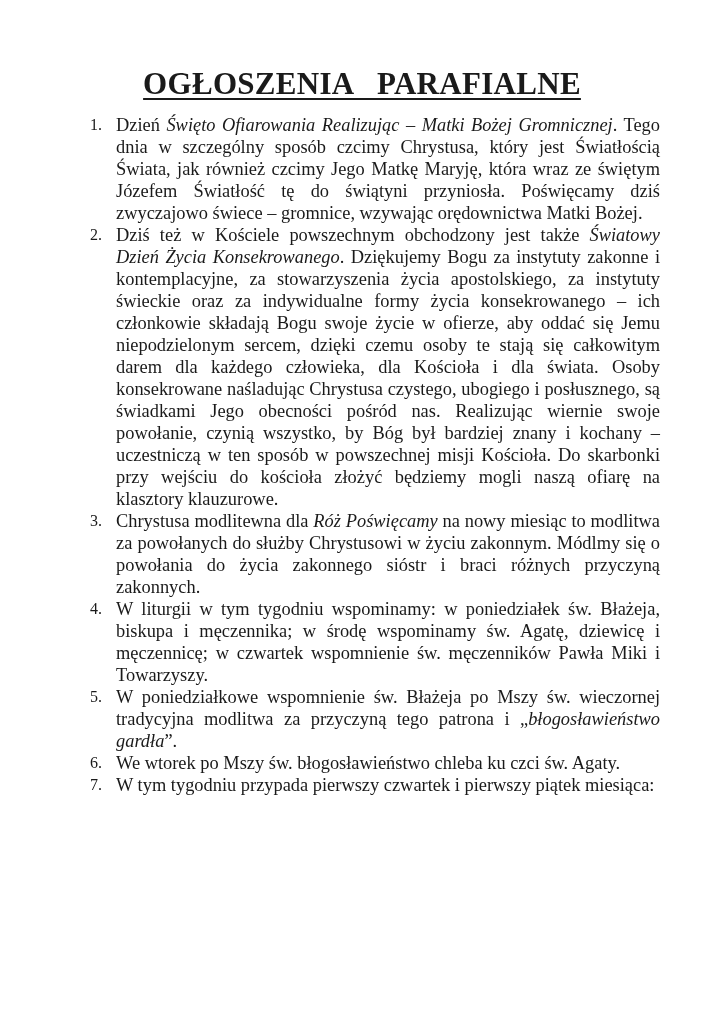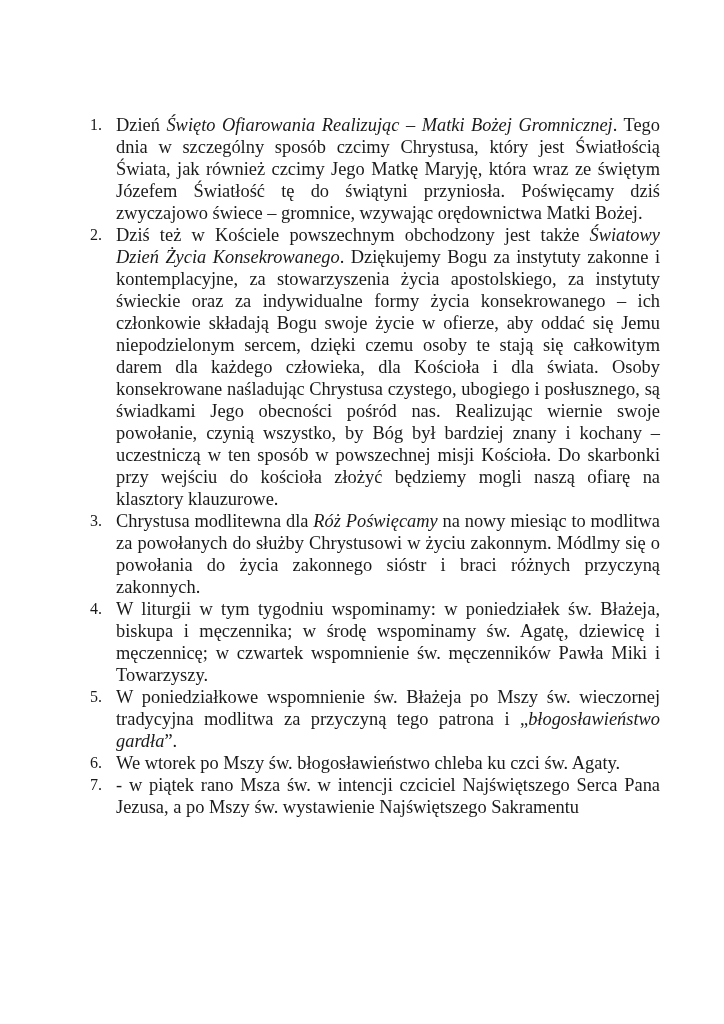--- a/index.html
+++ b/index.html
@@ -25,20 +25,21 @@
   ol.items li .num {
     position: absolute; left: -26px; top: 0; font-size: 16px;
   }
   .line-block { display: block; }
   i { font-style: italic; }
 </style>
 </head>
 <body>
 
 <div class="page">
+  <div class="title"><span>OGŁOSZENIA   PARAFIALNE</span></div>
   <ol class="items" id="items">
       <li>
         <span class="num">1.</span>
         <span class="line-block"><span>Dzień </span><i>Święto Ofiarowania Realizując – Matki Bożej Gromnicznej</i><span>. Tego dnia w szczególny sposób czcimy Chrystusa, który jest Światłością Świata, jak również czcimy Jego Matkę Maryję, która wraz ze świętym Józefem Światłość tę do świątyni przyniosła. Poświęcamy dziś zwyczajowo świece – gromnice, wzywając orędownictwa Matki Bożej.</span></span>
       </li>
       <li>
         <span class="num">2.</span>
         <span class="line-block"><span>Dziś też w Kościele powszechnym obchodzony jest także </span><i>Światowy Dzień Życia Konsekrowanego</i><span>. Dziękujemy Bogu za instytuty zakonne i kontemplacyjne, za stowarzyszenia życia apostolskiego, za instytuty świeckie oraz za indywidualne formy życia konsekrowanego – ich członkowie składają Bogu swoje życie w ofierze, aby oddać się Jemu niepodzielonym sercem, dzięki czemu osoby te stają się całkowitym darem dla każdego człowieka, dla Kościoła i dla świata. Osoby konsekrowane naśladując Chrystusa czystego, ubogiego i posłusznego, są świadkami Jego obecności pośród nas. Realizując wiernie swoje powołanie, czynią wszystko, by Bóg był bardziej znany i kochany – uczestniczą w ten sposób w powszechnej misji Kościoła. Do skarbonki przy wejściu do kościoła złożyć będziemy mogli naszą ofiarę na klasztory klauzurowe.</span></span>
       </li>
       <li>
@@ -52,16 +53,16 @@
       <li>
         <span class="num">5.</span>
         <span class="line-block"><span>W poniedziałkowe wspomnienie św. Błażeja po Mszy św. wieczornej tradycyjna modlitwa za przyczyną tego patrona i „</span><i>błogosławieństwo gardła</i><span>”.</span></span>
       </li>
       <li>
         <span class="num">6.</span>
         <span class="line-block"><span>We wtorek po Mszy św. błogosławieństwo chleba ku czci św. Agaty.</span></span>
       </li>
       <li>
         <span class="num">7.</span>
-        <span class="line-block"><span>- w piątek rano Msza św. w intencji czciciel Najświętszego Serca Pana Jezusa, a po Mszy św. wystawienie Najświętszego Sakramentu</span></span>
+        <span class="line-block"><span>W tym tygodniu przypada pierwszy czwartek i pierwszy piątek miesiąca:</span></span>
       </li>
     </ol>
 </div>
 
 </body></html>

